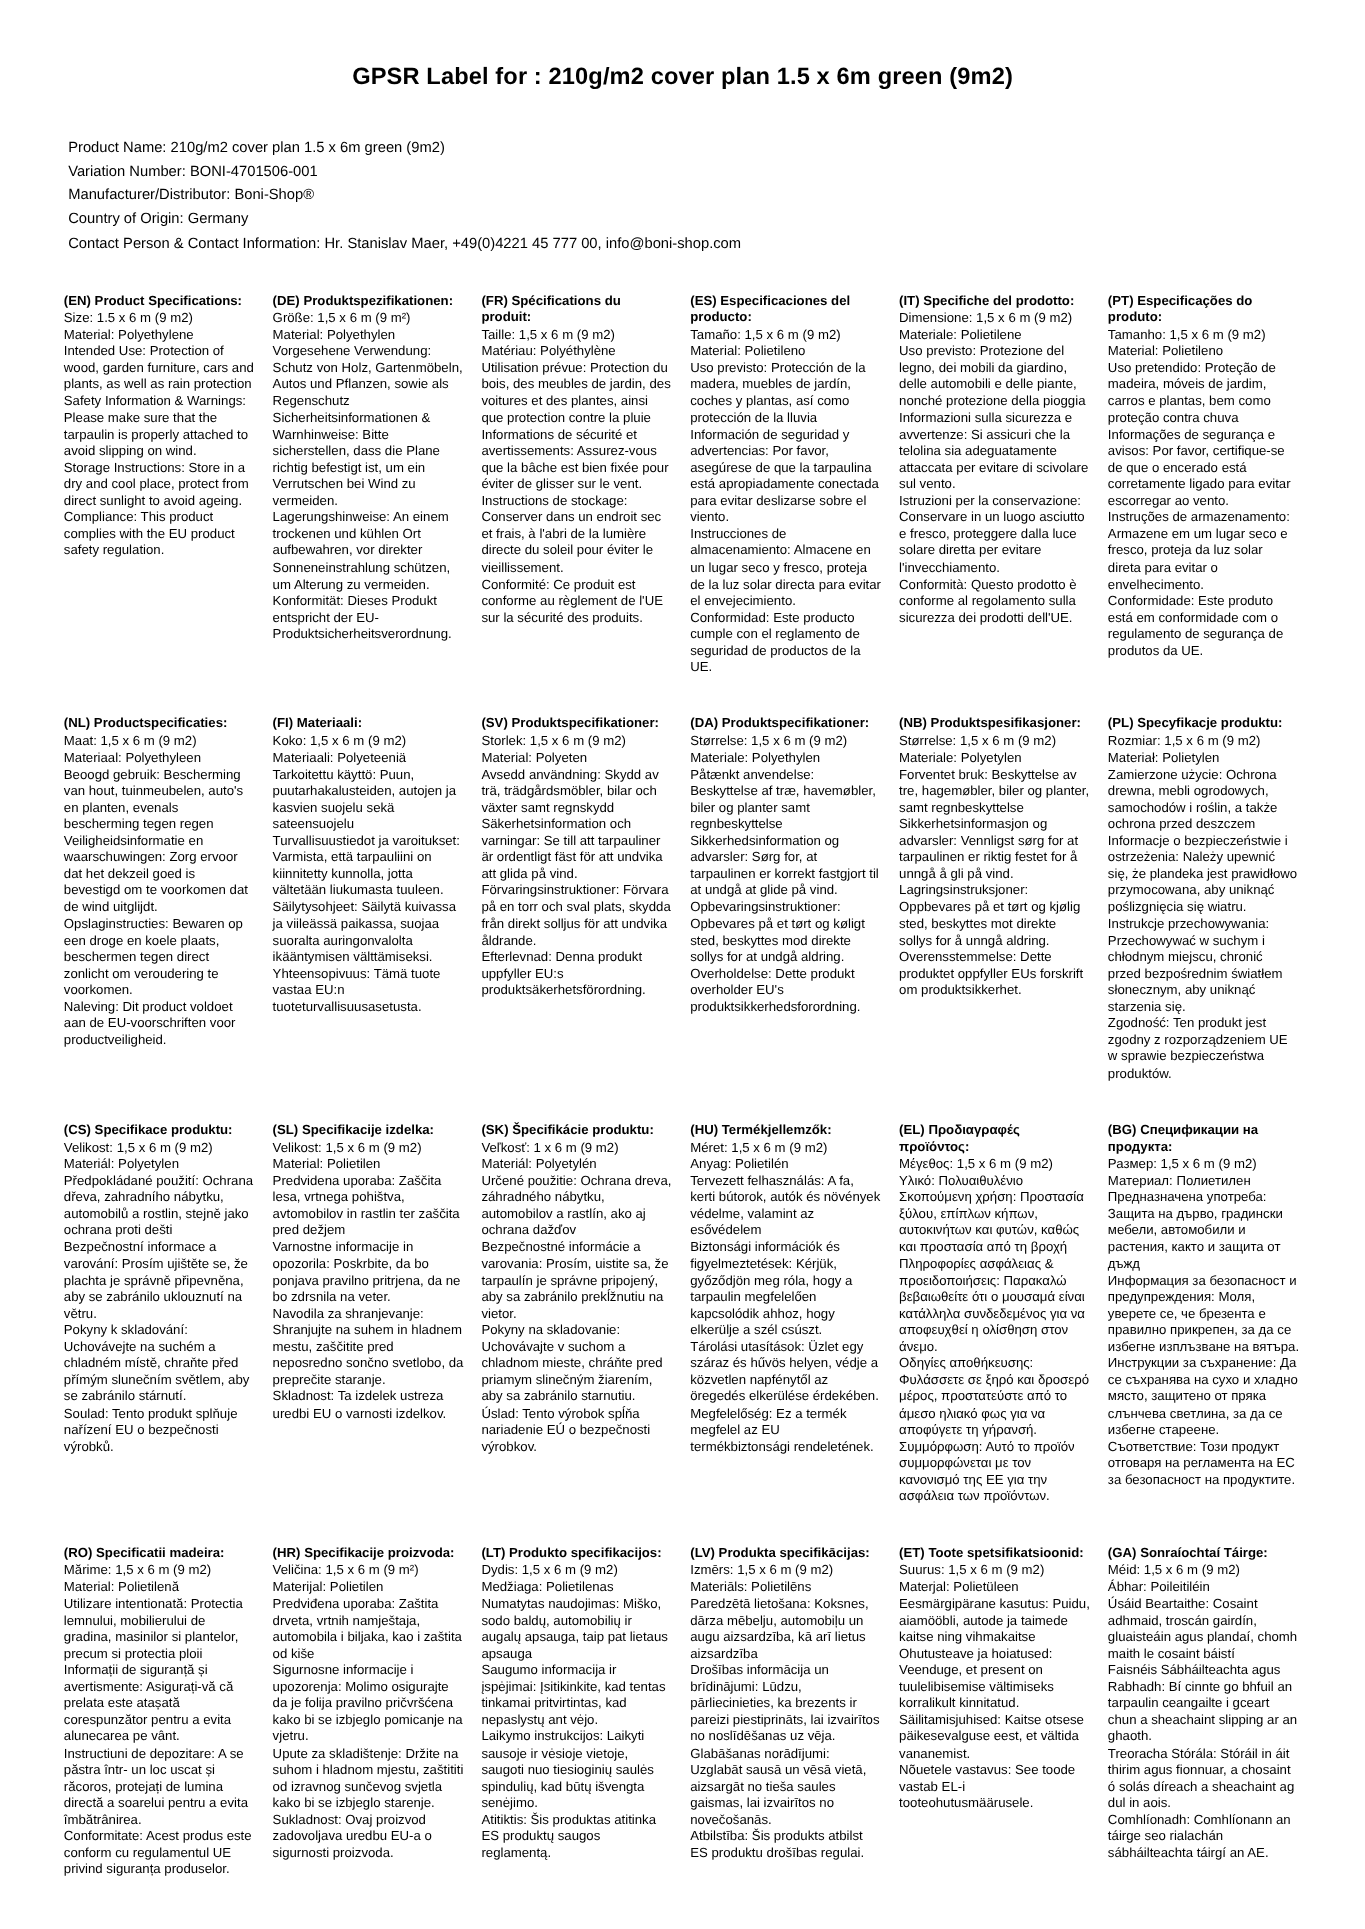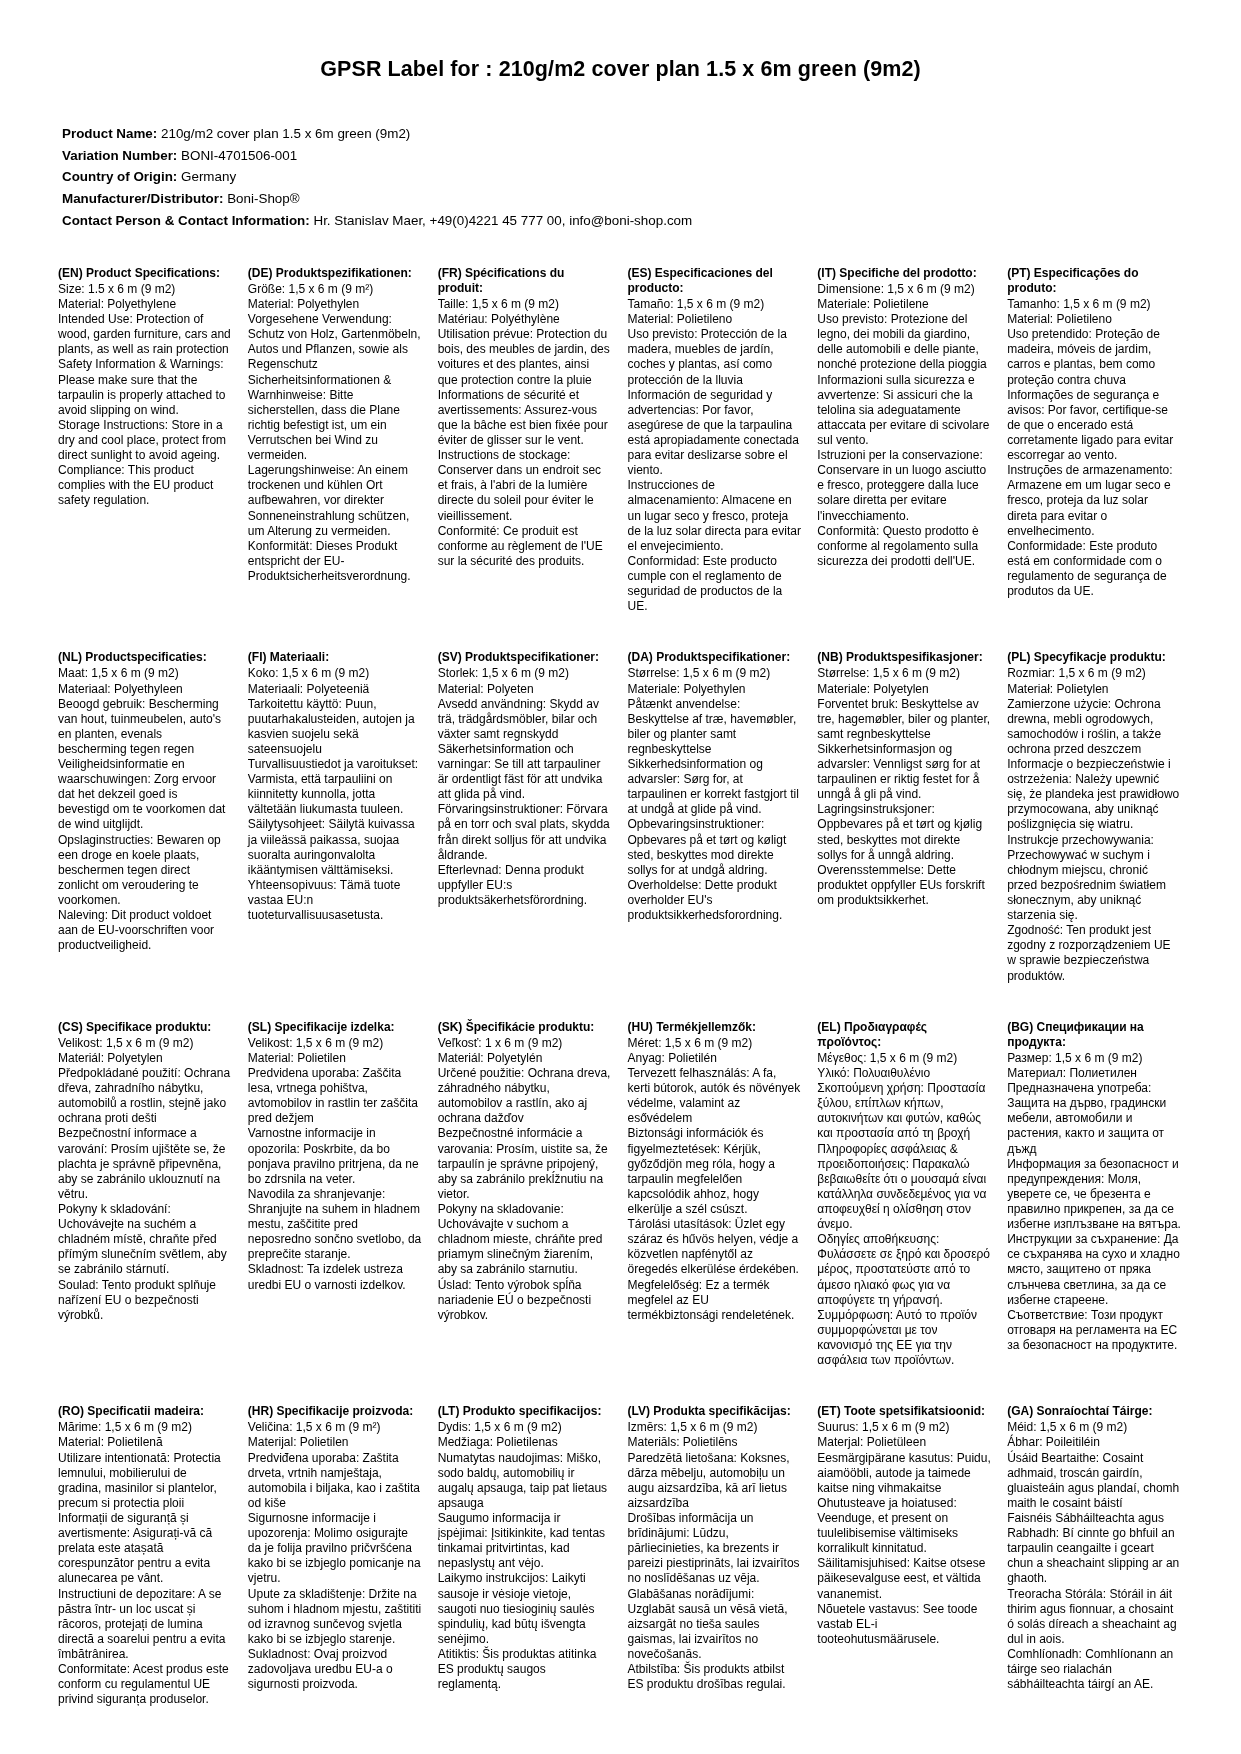--- a/index.html
+++ b/index.html
@@ -27,21 +27,21 @@
     letter-spacing: 0.1px;
     margin: 14px 0 40px 0;
     line-height: 1.3;
   }
   .meta {
     margin: 0 0 34px 4px;
     font-size: 13.4px;
     line-height: 1.55;
   }
   .meta-row { margin-bottom: 1px; }
-  .meta-label { font-weight: bold; }
+  .meta-label { font-weight: normal; }
   .meta-value { font-weight: normal; }
 
   .lang-grid {
     display: grid;
     grid-template-columns: repeat(6, 1fr);
     column-gap: 14px;
     row-gap: 0px;
     margin-top: 18px;
   }
   .lang-cell {
@@ -120,26 +120,26 @@
   <div class="meta">
     <div class="meta-row">
       <span class="meta-label">Product Name:</span>
       <span class="meta-value">210g/m2 cover plan 1.5 x 6m green (9m2)</span>
     </div>
     <div class="meta-row">
       <span class="meta-label">Variation Number:</span>
       <span class="meta-value">BONI-4701506-001</span>
     </div>
     <div class="meta-row">
+      <span class="meta-label">Manufacturer/Distributor:</span>
+      <span class="meta-value">Boni-Shop®</span>
+    </div>
+    <div class="meta-row">
       <span class="meta-label">Country of Origin:</span>
       <span class="meta-value">Germany</span>
-    </div>
-    <div class="meta-row">
-      <span class="meta-label">Manufacturer/Distributor:</span>
-      <span class="meta-value">Boni-Shop®</span>
     </div>
     <div class="meta-row">
       <span class="meta-label">Contact Person &amp; Contact Information:</span>
       <span class="meta-value">Hr. Stanislav Maer, +49(0)4221 45 777 00, info@boni-shop.com</span>
     </div>
   </div>
 
   <div class="lang-grid">
 
     <div class="lang-cell">

